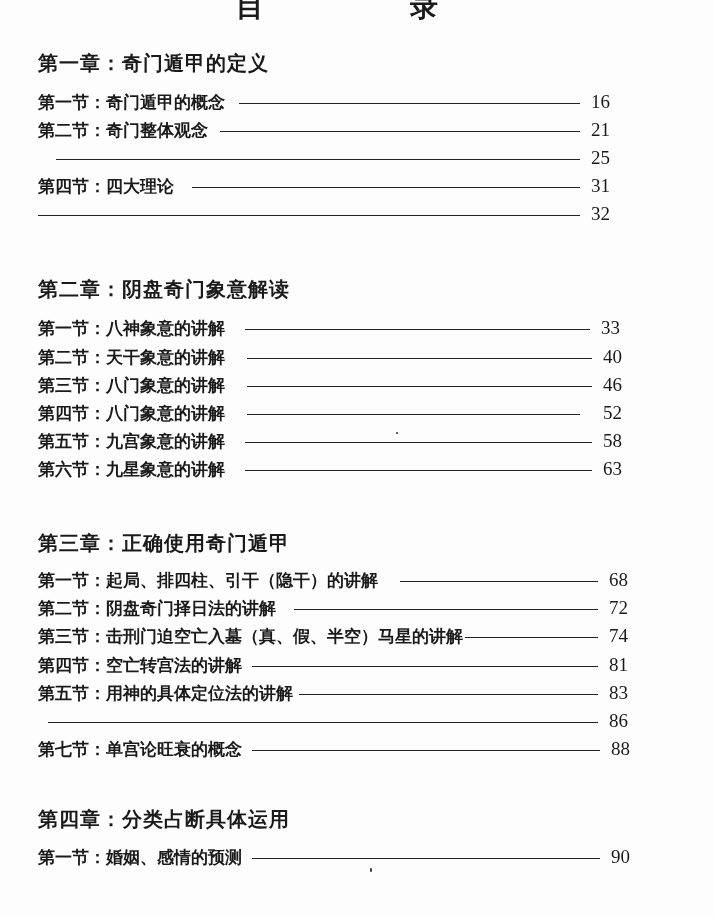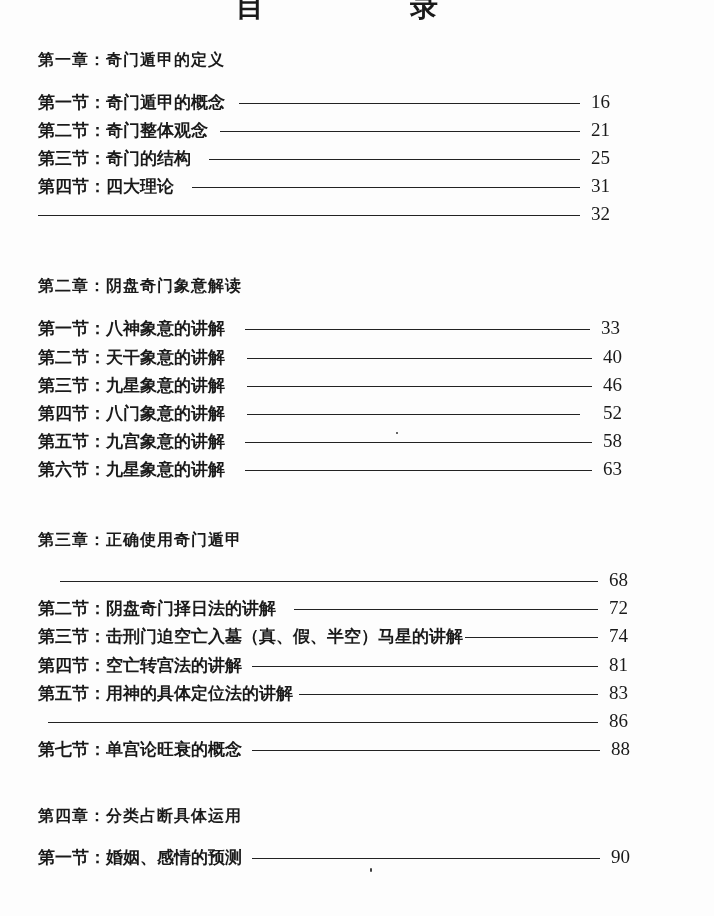--- a/index.html
+++ b/index.html
@@ -7,21 +7,21 @@
     width:714px; height:916px; background:#fdfdfd; overflow:hidden; position:relative;
     font-family: "DejaVu Serif", "Liberation Serif", serif; color:#1a1a1a;
   }
   .title {
     position:absolute; top:-10px; left:0; width:714px; height:40px;
   }
   .title span { position:absolute; font-size:28px; font-weight:bold; }
   .t1 { left:236px; top:-2px; }
   .t2 { left:410px; top:-2px; }
   .chapter {
-    position:absolute; left:38px; font-size:16px; font-weight:bold; letter-spacing:1px;
+    position:absolute; left:38px; font-size:20px; font-weight:bold; letter-spacing:1px;
   }
   .row {
     position:absolute; left:38px; height:24px; display:flex; align-items:center;
     font-size:17px; font-weight:bold;
   }
   .row .lbl { white-space:nowrap; }
   .row .line { flex:1; border-top:1.6px solid #222; margin:0 0 0 4px; height:0; transform:translateY(1px); }
   .row .pg { font-family:"Liberation Serif", serif; font-size:19px; font-weight:normal; margin-left:11px; }
   .dot { position:absolute; width:2px; height:2px; background:#333; border-radius:50%; }
 </style>
@@ -38,21 +38,20 @@
     <span class="lbl">第一节：奇门遁甲的概念</span>
     <span class="line" style="margin-left:14px"></span>
     <span class="pg">16</span>
   </div>
 <div class="row" style="top:118px;width:572px">
     <span class="lbl">第二节：奇门整体观念</span>
     <span class="line" style="margin-left:12px"></span>
     <span class="pg">21</span>
   </div>
 <div class="row" style="top:146px;width:572px">
-    <span class="lbl">第三节：奇门的结构</span>
     <span class="line" style="margin-left:18px"></span>
     <span class="pg">25</span>
   </div>
 <div class="row" style="top:174px;width:572px">
     <span class="lbl">第四节：四大理论</span>
     <span class="line" style="margin-left:18px"></span>
     <span class="pg">31</span>
   </div>
 <div class="row" style="top:202px;width:572px">
     <span class="line" style="margin-left:0"></span>
@@ -64,21 +63,21 @@
     <span class="lbl">第一节：八神象意的讲解</span>
     <span class="line" style="margin-left:20px"></span>
     <span class="pg">33</span>
   </div>
 <div class="row" style="top:345px;width:584px">
     <span class="lbl">第二节：天干象意的讲解</span>
     <span class="line" style="margin-left:22px"></span>
     <span class="pg">40</span>
   </div>
 <div class="row" style="top:373px;width:584px">
-    <span class="lbl">第三节：九星象意的讲解</span>
+    <span class="lbl">第三节：八门象意的讲解</span>
     <span class="line" style="margin-left:22px"></span>
     <span class="pg">46</span>
   </div>
 <div class="row" style="top:401px;width:584px">
     <span class="lbl">第四节：八门象意的讲解</span>
     <span class="line" style="margin-left:22px;margin-right:12px"></span>
     <span class="pg">52</span>
   </div>
 <div class="row" style="top:429px;width:584px">
     <span class="lbl">第五节：九宫象意的讲解</span>
@@ -87,20 +86,21 @@
   </div>
 <div class="row" style="top:457px;width:584px">
     <span class="lbl">第六节：九星象意的讲解</span>
     <span class="line" style="margin-left:20px"></span>
     <span class="pg">63</span>
   </div>
 <div class="dot" style="left:396px;top:432px"></div>
 
 <div class="chapter" style="top:530px">第三章：正确使用奇门遁甲</div>
 <div class="row" style="top:568px;width:590px">
+    <span class="lbl">第一节：起局、排四柱、引干（隐干）的讲解</span>
     <span class="line" style="margin-left:22px"></span>
     <span class="pg">68</span>
   </div>
 <div class="row" style="top:596px;width:590px">
     <span class="lbl">第二节：阴盘奇门择日法的讲解</span>
     <span class="line" style="margin-left:18px"></span>
     <span class="pg">72</span>
   </div>
 <div class="row" style="top:624px;width:590px">
     <span class="lbl">第三节：击刑门迫空亡入墓（真、假、半空）马星的讲解</span>

